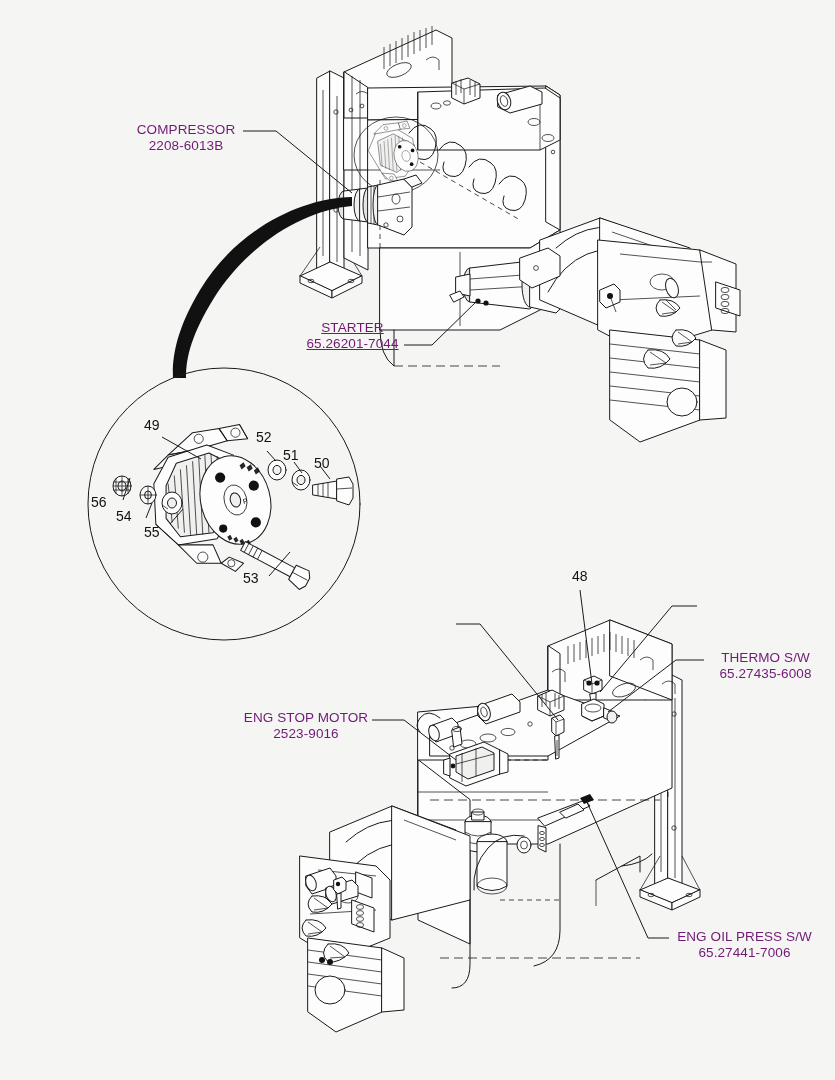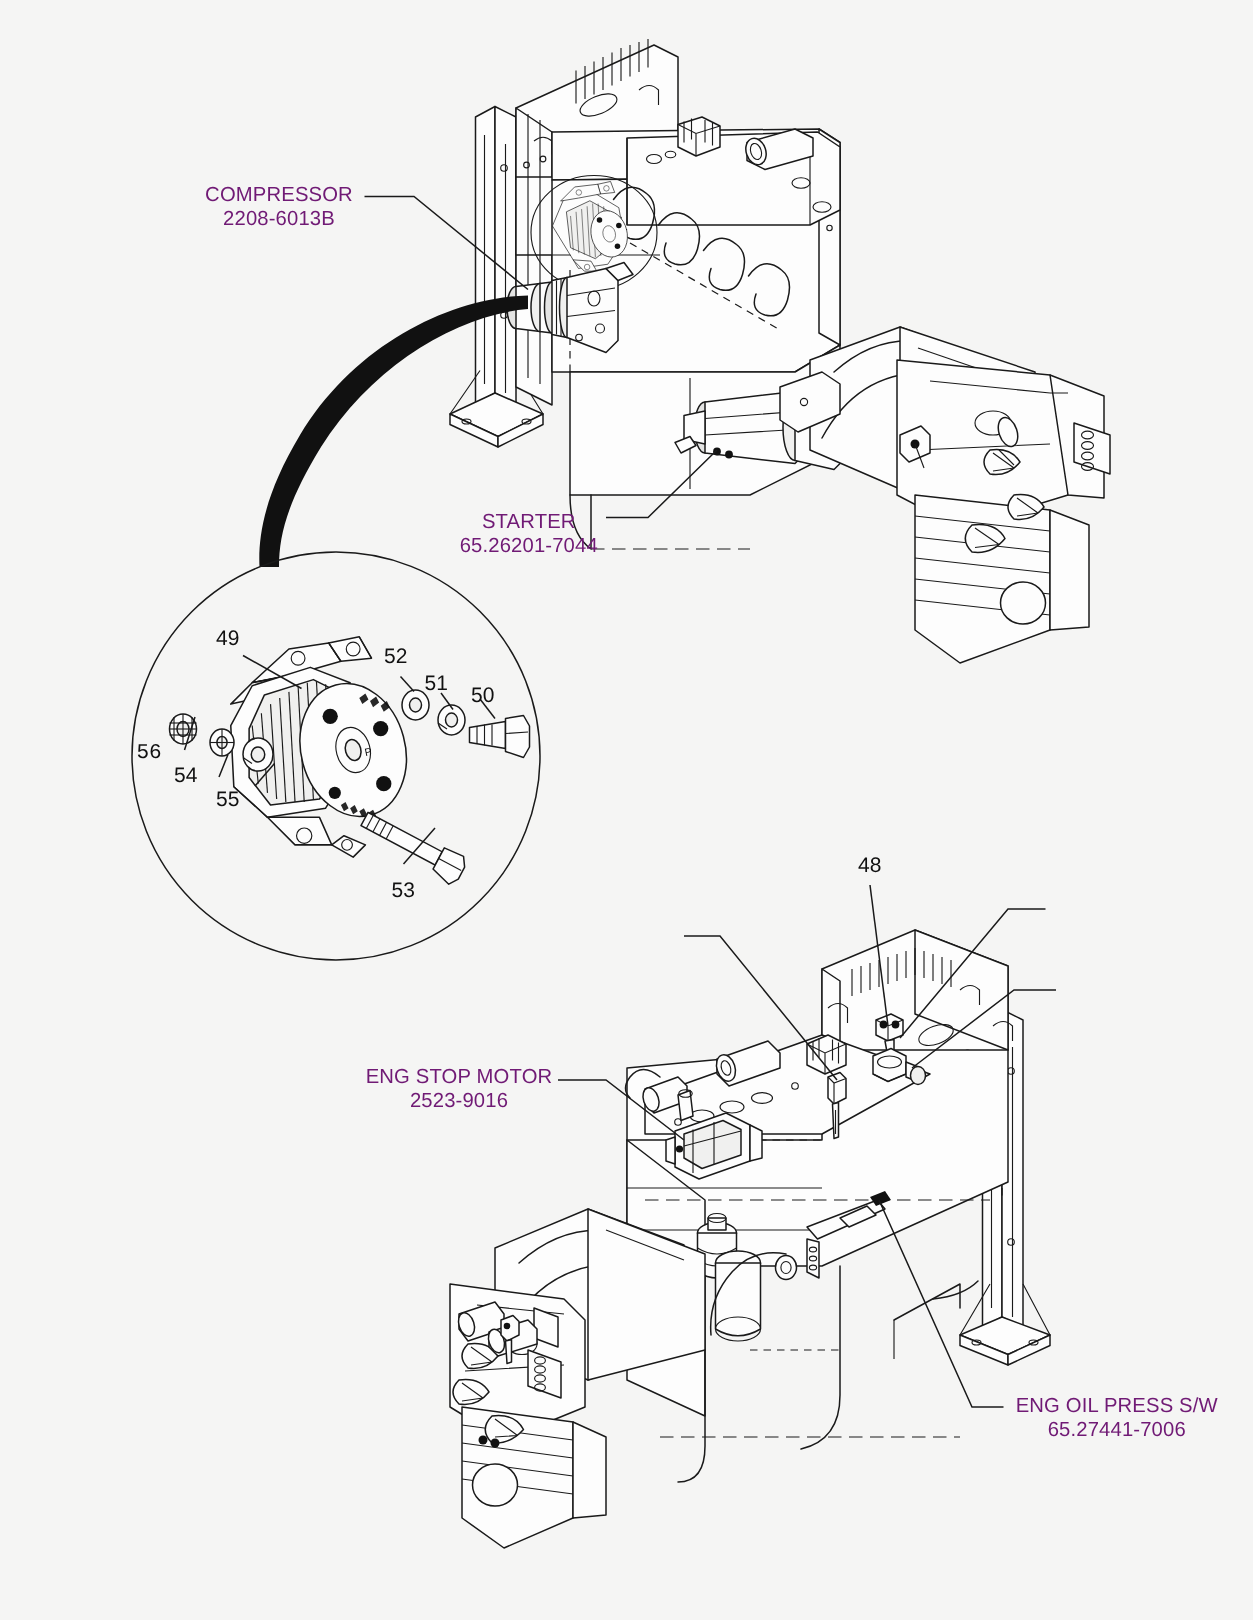--- a/index.html
+++ b/index.html
@@ -611,41 +611,45 @@
     <path d="M669 938 L648 938 L586 800"></path>
   </g>
 
 </svg>
 
 <div class="lbl ctr" style="left:133px;top:122px;width:106px;">
   <span>COMPRESSOR</span>
   <span class="l2">2208-6013B</span>
 </div>
 
-<div class="lbl ctr" style="left:303px;top:340px;width:99px;">
+<div class="lbl ctr" style="left:303px;top:320px;width:99px;text-decoration:underline;">
   <span>STARTER</span>
   <span class="l2">65.26201-7044</span>
 </div>
 
 
 <div class="lbl ctr" style="left:241px;top:710px;width:130px;">
   <span>ENG STOP MOTOR</span>
   <span class="l2">2523-9016</span>
 </div>
 
 
+<div class="lbl ctr" style="left:708px;top:650px;width:115px;">
+  <span>THERMO S/W</span>
+  <span class="l2">65.27435-6008</span>
+</div>
 
 <div class="lbl ctr" style="left:671px;top:929px;width:147px;">
   <span>ENG OIL PRESS S/W</span>
   <span class="l2">65.27441-7006</span>
 </div>
 
 <div class="callout" style="left:572px;top:568px;">48</div>
 <div class="callout" style="left:144px;top:417px;">49</div>
 <div class="callout" style="left:314px;top:455px;text-align:right;">50</div>
 <div class="callout" style="left:283px;top:447px;">51</div>
 <div class="callout" style="left:256px;top:429px;">52</div>
-<div class="callout" style="left:243px;top:585px;margin-left:18px;">53</div>
+<div class="callout" style="left:243px;top:570px;">53</div>
 <div class="callout" style="left:116px;top:508px;">54</div>
 <div class="callout" style="left:144px;top:524px;">55</div>
-<div class="callout" style="left:91px;top:494px;font-family:Liberation Mono, monospace;">56</div>
+<div class="callout" style="left:91px;top:494px;">56</div>
 
 </div>
 
 </body></html>

